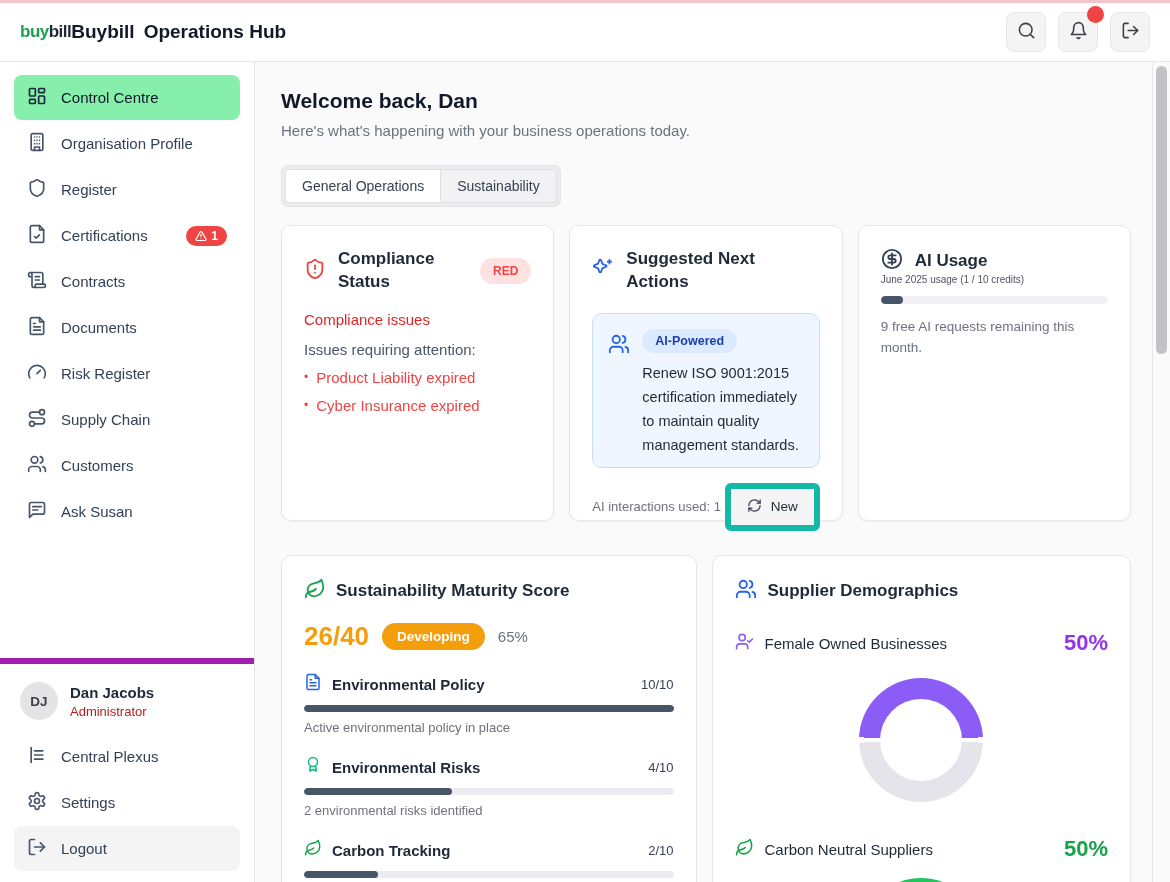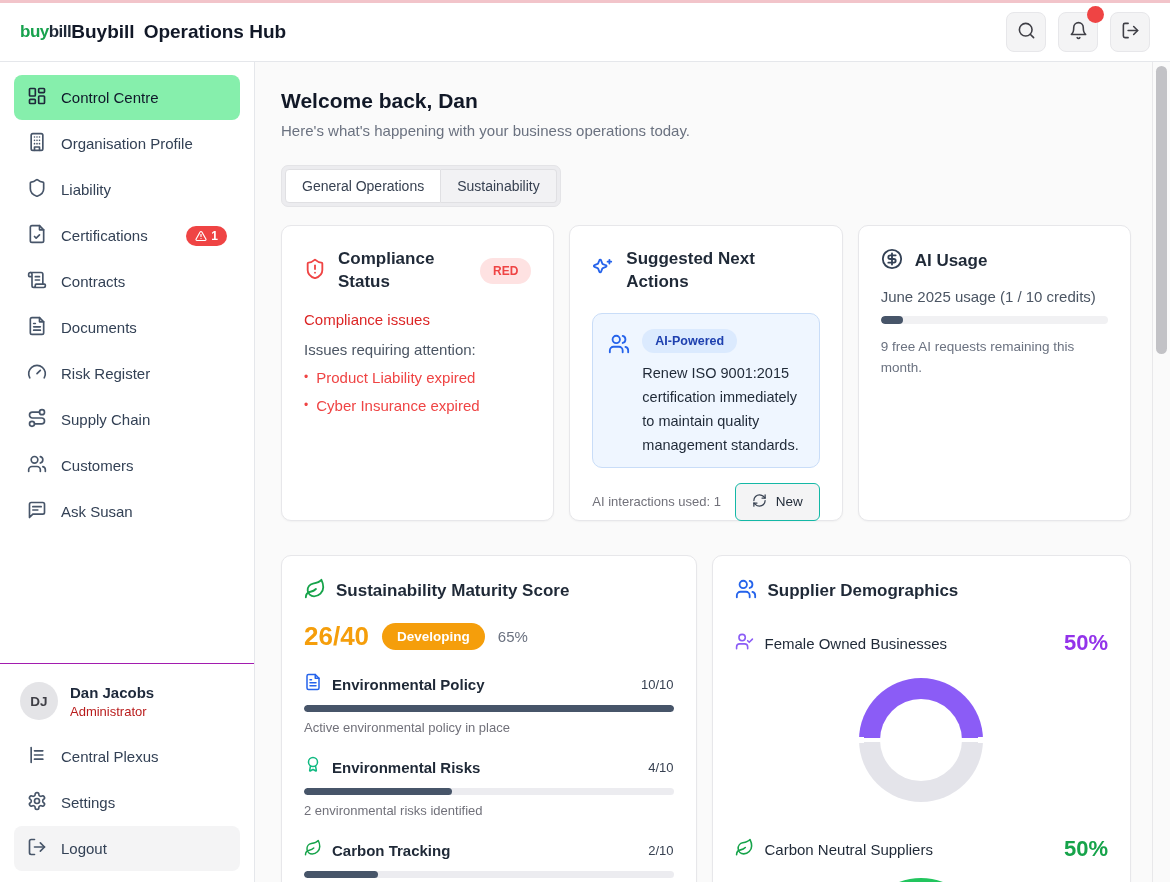--- a/index.html
+++ b/index.html
@@ -22,21 +22,21 @@
   .container { display:flex; height:820px; }
 
   
   .sidebar { width:255px; background:#fff; border-right:1px solid #e5e7eb; display:flex; flex-direction:column; padding:13px 14px 10px; flex-shrink:0; }
   .nav-item { display:flex; align-items:center; gap:14px; padding:11px 13px; border-radius:8px; color:#334155; font-size:15px; cursor:pointer; margin-bottom:1px; }
   .nav-item svg { width:20px; height:20px; color:#475569; flex-shrink:0; }
   .nav-item.active { background:#86efac; color:#0f172a; }
   .nav-item.active svg { color:#1e293b; }
   .nav-badge { margin-left:auto; background:#ef4444; color:#fff; border-radius:999px; padding:3px 9px; font-size:12px; font-weight:700; display:flex; align-items:center; gap:4px; }
   .nav-badge svg { width:12px; height:12px; color:#fff; }
-  .sidebar-bottom { margin-top:auto; border-top:1px solid #a21caf; margin-left:-14px; margin-right:-14px; padding:14px 14px 0; }
+  .sidebar-bottom { margin-top:auto; border-top:6px solid #a21caf; margin-left:-14px; margin-right:-14px; padding:14px 14px 0; }
   .user-row { display:flex; align-items:center; gap:12px; padding:4px 6px 14px; }
   .avatar { width:38px; height:38px; border-radius:50%; background:#e4e4e7; color:#3f3f46; font-size:13.5px; font-weight:700; display:flex; align-items:center; justify-content:center; }
   .user-name { font-size:15px; font-weight:700; color:#1e293b; }
   .user-role { font-size:13px; color:#b91c1c; margin-top:3px; }
   .nav-item.logout { background:#f4f4f5; }
 
   
   .main { flex:1; padding:27px 39px 0 26px; overflow:hidden; }
   .welcome-title { font-size:21px; font-weight:700; color:#111827; }
   .welcome-sub { font-size:15px; color:#6b7280; margin-top:9px; }
@@ -65,27 +65,27 @@
   .issue { color:#ef4444; font-size:15px; margin-top:11px; display:flex; align-items:center; }
   .issue::before { content:"•"; font-size:12px; margin-right:8px; }
 
   
   .ai-panel { margin-top:19px; background:#eff6ff; border:1px solid #c9ddf8; border-radius:10px; padding:15px; display:flex; gap:12px; height:155px; }
   .ai-panel svg { width:22px; height:22px; color:#2563eb; flex-shrink:0; margin-top:4px; }
   .ai-pill { display:inline-block; background:#dbeafe; color:#1e40af; font-size:12.5px; font-weight:700; padding:5px 13px; border-radius:999px; }
   .ai-text { font-size:14.5px; color:#1f2937; line-height:1.65; margin-top:9px; }
   .sug-footer { display:flex; align-items:center; justify-content:space-between; margin-top:15px; }
   .sug-count { font-size:13px; color:#71717a; }
-  .btn-new { display:flex; align-items:center; gap:9px; background:#f4f4f5; border:1px solid #14b8a6; border-radius:6px; padding:9px 16px; font-size:13.5px; color:#1f2937; cursor:pointer; }
+  .btn-new { display:flex; align-items:center; gap:9px; background:#f4f4f5; border:6px solid #14b8a6; border-radius:6px; padding:9px 16px; font-size:13.5px; color:#1f2937; cursor:pointer; }
   .btn-new svg { width:15px; height:15px; color:#374151; }
 
   
   .badge-green { margin-left:auto; display:flex; align-items:center; gap:6px; border:1px solid #a7e8c3; background:#f4fdf7; color:#16a34a; font-size:12.5px; font-weight:700; padding:5px 11px; border-radius:999px; }
   .badge-green svg { width:13px; height:13px; }
-  .usage-line { font-size:15px; color:#4b5563; margin-top:14px; }
+  .usage-line { font-size:10px; color:#4b5563; }
   .progress { height:8px; background:#f1f1f3; border-radius:5px; margin-top:11px; overflow:hidden; }
   .progress .fill { height:100%; background:#475569; border-radius:5px; }
   .usage-note { font-size:13.5px; color:#6b7280; margin-top:13px; max-width:225px; line-height:1.55; }
 
   
   .row2 .card.maturity { width:416px; height:460px; }
   .row2 .card.demo { width:420px; height:600px; }
   .score-row { display:flex; align-items:center; gap:13px; margin-top:17px; }
   .score-num { font-size:26px; font-weight:800; color:#f59e0b; }
   .pill-dev { background:#f59e0b; color:#fff; font-size:13.5px; font-weight:600; padding:6px 15px; border-radius:999px; }
@@ -167,21 +167,21 @@
             <rect x="5" y="2" width="14" height="20" rx="2"></rect>
             <path d="M9 22v-4h6v4"></path>
             <path d="M9 6h.01M12 6h.01M15 6h.01M9 10h.01M12 10h.01M15 10h.01M9 14h.01M12 14h.01M15 14h.01"></path>
           </svg></span>
       <span>Organisation Profile</span>
     </div>
     <div class="nav-item">
       <span><svg viewBox="0 0 24 24" fill="none" stroke="currentColor" stroke-width="2" stroke-linecap="round" stroke-linejoin="round">
             <path d="M20 13c0 5-3.5 7.5-7.7 8.9a2 2 0 0 1-.6 0C7.5 20.5 4 18 4 13V6a1 1 0 0 1 1-1c2 0 4.5-1.2 6.2-2.7a1.2 1.2 0 0 1 1.6 0C14.5 3.8 17 5 19 5a1 1 0 0 1 1 1z"></path>
           </svg></span>
-      <span>Liability</span>
+      <span>Register</span>
     </div>
     <div class="nav-item">
       <span><svg viewBox="0 0 24 24" fill="none" stroke="currentColor" stroke-width="2" stroke-linecap="round" stroke-linejoin="round">
             <path d="M15 2H6a2 2 0 0 0-2 2v16a2 2 0 0 0 2 2h12a2 2 0 0 0 2-2V7Z"></path>
             <path d="M15 2v5h5"></path>
             <path d="m9 15 2 2 4-4"></path>
           </svg></span>
       <span>Certifications</span>
       <span class="nav-badge">
         <svg viewBox="0 0 24 24" fill="none" stroke="currentColor" stroke-width="2.4" stroke-linecap="round" stroke-linejoin="round">

